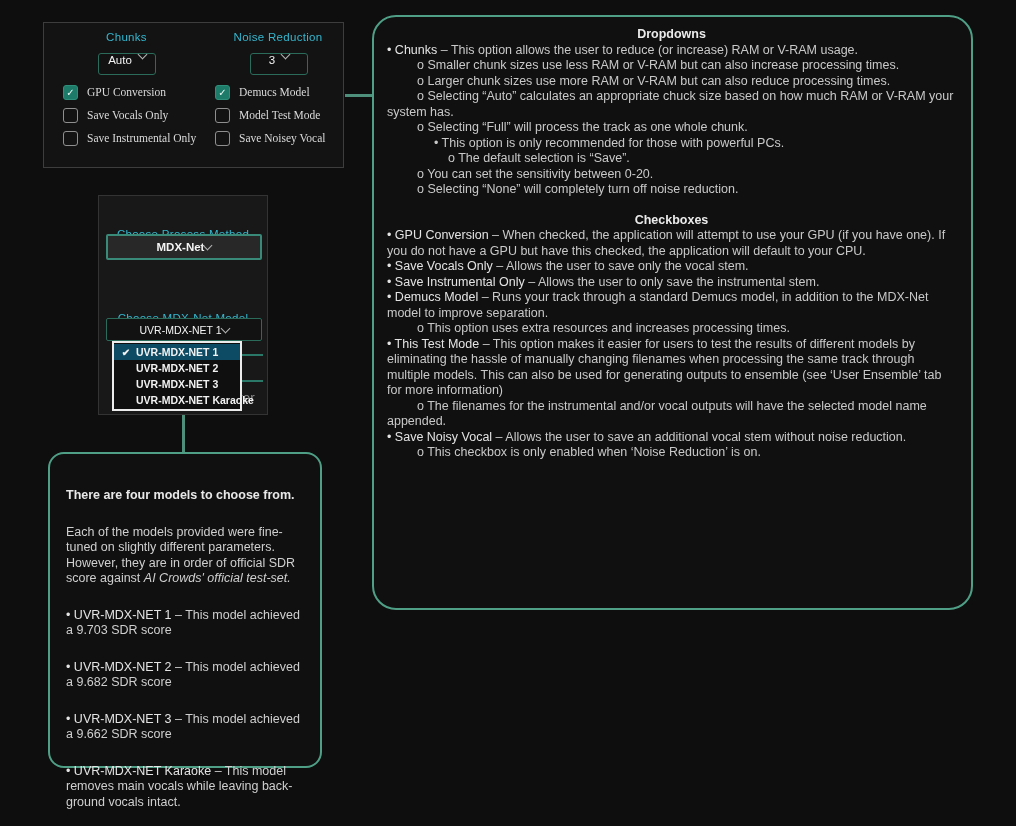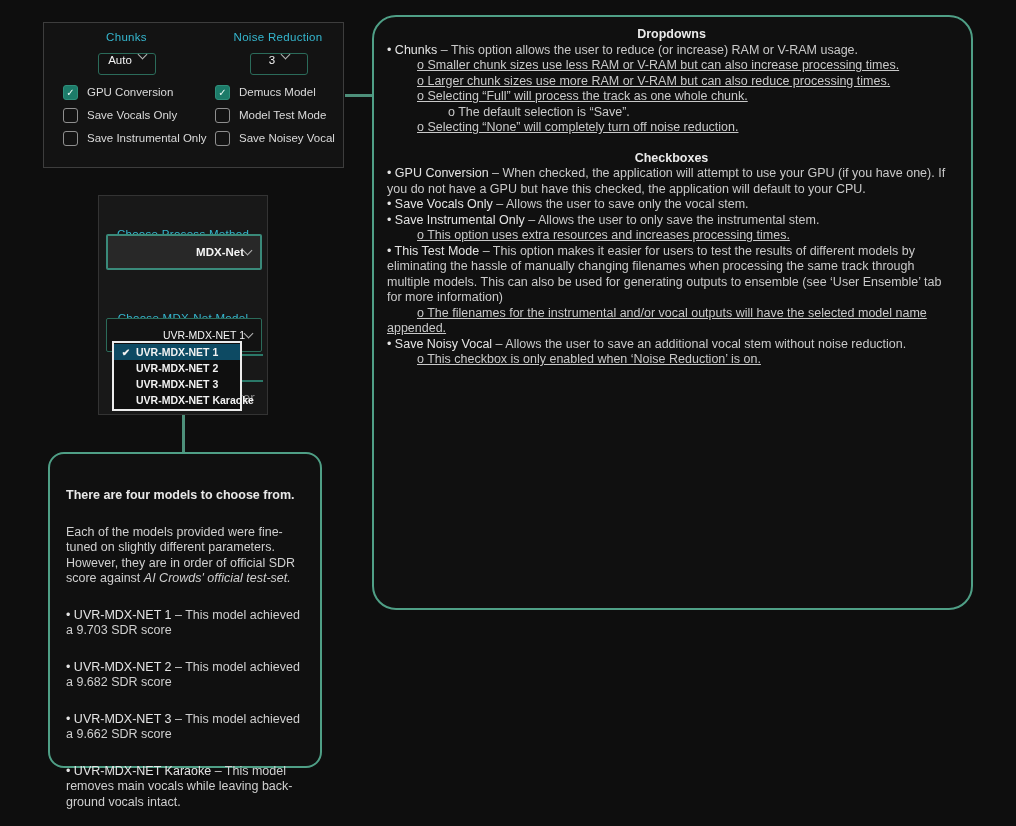--- a/index.html
+++ b/index.html
@@ -19,49 +19,49 @@
   .dd-three{left:206px;width:58px;}
   .chev{width:6px;height:6px;border-right:1.5px solid #b5b5b5;border-bottom:1.5px solid #b5b5b5;
         transform:rotate(45deg);margin-top:-3px;flex:0 0 auto;}
   .cbcol{position:absolute;top:61px;display:flex;flex-direction:column;gap:7px;}
   .cbcol0{left:19px;}
   .cbcol1{left:171px;}
   .cbrow{display:flex;align-items:center;gap:9px;height:16px;}
   .cb{width:15px;height:15px;border:1.5px solid #8f8f8f;border-radius:3px;box-sizing:border-box;
       display:flex;align-items:center;justify-content:center;font-size:10px;color:#eafaf4;background:transparent;}
   .cb.on{background:#1c7b69;border-color:#2e8f7b;}
-  .cblab{font-size:11.5px;color:#dadada;white-space:nowrap;}
+  .cblab{font-size:11.5px;color:#dadada;white-space:nowrap;font-family:Liberation Serif, serif;}
 
   
   .conn-h{position:absolute;left:345px;top:94px;width:28px;height:3px;background:#4d8f7a;}
   .conn-v{position:absolute;left:182px;top:414px;width:3px;height:39px;background:#4d8f7a;}
 
   
   .docs{position:absolute;left:372px;top:15px;width:601px;height:595px;box-sizing:border-box;
         background:#101010;border:2px solid #4f9f86;border-radius:24px;
         padding:10px 15px 0 13px;font-size:12.5px;line-height:15.5px;color:#c9c9c9;}
   .docs p{margin:0;}
   .b{font-weight:normal;color:#e4e4e4;}
   .i{font-style:italic;}
   .dhead{text-align:center;font-weight:bold;color:#ebebeb;}
   .gap{margin-top:15px;}
   .gap2{margin-top:30px;}
-  .ind1{text-indent:30px;text-decoration:underline;}
+  .ind1{text-indent:30px;}
   .ind2{text-indent:47px;}
   .ind3{text-indent:61px;}
 
   
   .process{position:absolute;left:98px;top:195px;width:170px;height:220px;box-sizing:border-box;
            background:#181818;border:1px solid #333333;}
   .proc-label{position:absolute;left:0;width:100%;text-align:center;font-size:11.5px;
               letter-spacing:.3px;color:#35b7cf;margin-top:18px;}
   .pl1{top:14px;}
   .pl2{top:98px;}
   .sel{position:absolute;left:7px;box-sizing:border-box;display:flex;align-items:center;
-       justify-content:flex-end;color:#f5f5f5;padding:16px 9px;cursor:default;}
+       justify-content:center;color:#f5f5f5;padding:10px 9px;cursor:default;}
   .sel-method{top:38px;width:156px;height:26px;background:#282828;border:2px solid #3a8a7a;
               font-size:11.5px;font-weight:bold;border-radius:2px;}
   .sel-model{top:122px;width:156px;height:23px;background:#121212;border:1px solid #2b6b5a;
              font-size:10.5px;border-radius:2px;}
   .hsep{position:absolute;width:22px;height:2px;background:#2a7868;}
   .hsep1{left:241px;top:354px;}
   .hsep2{left:241px;top:380px;}
   .ver{position:absolute;left:236px;top:390px;color:#8a8a8a;font-size:13.5px;}
 
   
@@ -129,27 +129,31 @@
 
   <div class="conn-h"></div>
   <div class="conn-v"></div>
 
   <div class="docs">
     <div>
         <div class="dhead">Dropdowns</div>
         <p class=" gap"><span class="b">• Chunks</span><span class=""> – This option allows the user to reduce (or increase) RAM or V-RAM usage.</span></p>
         <p class="ind1"><span class="">o Smaller chunk sizes use less RAM or V-RAM but can also increase processing times.</span></p>
         <p class="ind1"><span class="">o Larger chunk sizes use more RAM or V-RAM but can also reduce processing times.</span></p>
+        <p class="ind1"><span class="">o Selecting “Auto” calculates an appropriate chuck size based on how much RAM or V-RAM your system has.</span></p>
         <p class="ind1"><span class="">o Selecting “Full” will process the track as one whole chunk.</span></p>
+        <p class="ind2"><span class="">• This option is only recommended for those with powerful PCs.</span></p>
         <p class="ind3"><span class="">o The default selection is “Save”.</span></p>
+        <p class="ind1"><span class="">o You can set the sensitivity between 0-20.</span></p>
         <p class="ind1"><span class="">o Selecting “None” will completely turn off noise reduction.</span></p>
         <div class="dhead gap">Checkboxes</div>
         <p class=" gap"><span class="b">• GPU Conversion</span><span class=""> – When checked, the application will attempt to use your GPU (if you have one). If you do not have a GPU but have this checked, the application will default to your CPU.</span></p>
         <p class=" gap"><span class="b">• Save Vocals Only</span><span class=""> – Allows the user to save only the vocal stem.</span></p>
         <p class=""><span class="b">• Save Instrumental Only</span><span class=""> – Allows the user to only save the instrumental stem.</span></p>
+        <p class=" gap"><span class="b">• Demucs Model</span><span class=""> – Runs your track through a standard Demucs model, in addition to the MDX-Net model to improve separation.</span></p>
         <p class="ind1"><span class="">o This option uses extra resources and increases processing times.</span></p>
         <p class=" gap"><span class="b">• This Test Mode</span><span class=""> – This option makes it easier for users to test the results of different models by eliminating the hassle of manually changing filenames when processing the same track through multiple models. This can also be used for generating outputs to ensemble (see ‘User Ensemble’ tab for more information)</span></p>
         <p class="ind1"><span class="">o The filenames for the instrumental and/or vocal outputs will have the selected model name appended.</span></p>
         <p class=" gap"><span class="b">• Save Noisy Vocal</span><span class=""> – Allows the user to save an additional vocal stem without noise reduction.</span></p>
         <p class="ind1"><span class="">o This checkbox is only enabled when ‘Noise Reduction’ is on.</span></p>
       </div>
   </div>
 
   <div class="process">
     <div class="proc-label pl1">Choose Process Method</div>

